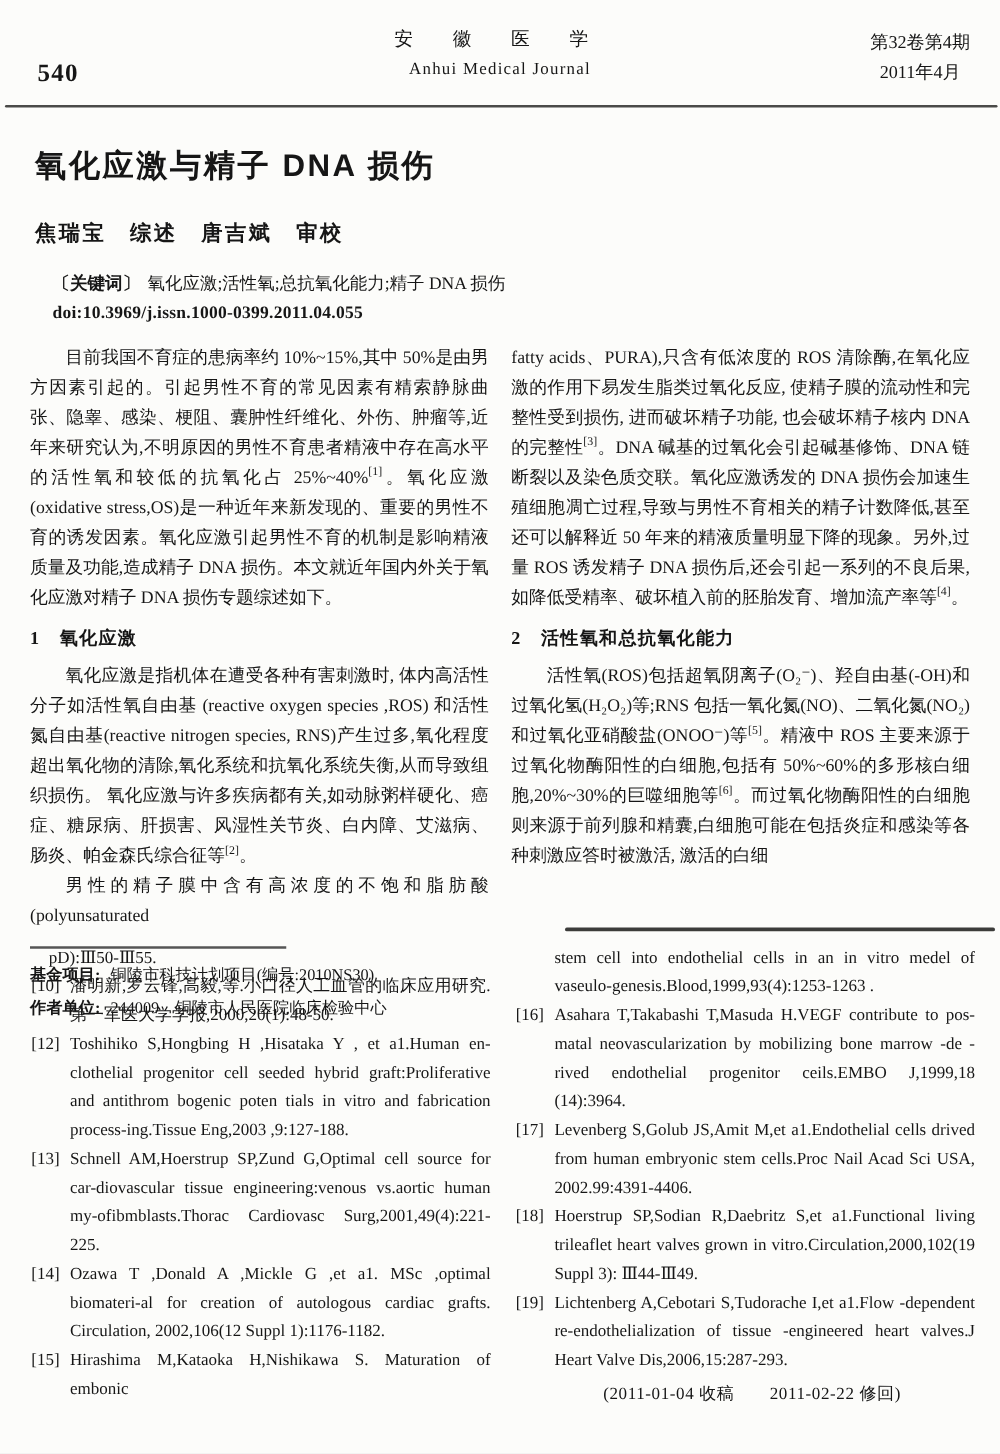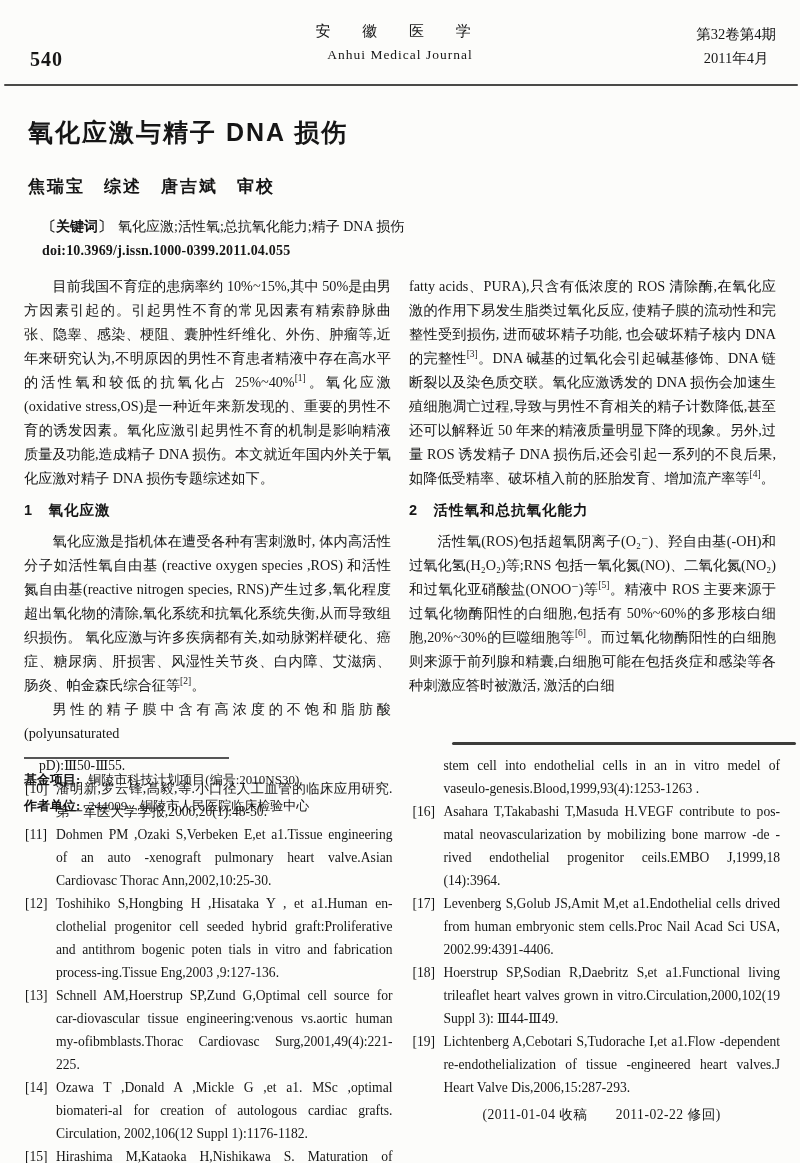--- a/index.html
+++ b/index.html
@@ -26,21 +26,21 @@
          font-size:25px;font-weight:bold;letter-spacing:2px;}
   .authors{margin:26px 0 0 4px;font-size:17px;font-weight:600;letter-spacing:2px;}
   .kw{margin:20px 0 0 18px;font-size:14px;}
   .kw-label{font-family:"Liberation Sans","DejaVu Sans",sans-serif;font-weight:bold;margin-right:6px;}
   .doi{margin:7px 0 0 18px;font-size:14px;font-weight:600;letter-spacing:.2px;}
   
   .cols{display:flex;gap:18px;margin-top:15px;}
   .col{width:50%;}
   .body-par{font-size:14.2px;line-height:24px;text-align:justify;margin:0;}
   .indent{text-indent:2em;}
-  .sec-h{font-family:Liberation Sans, sans-serif;font-weight:bold;
+  .sec-h{font-family:Liberation Serif, serif;font-weight:bold;
          font-size:14.5px;margin:11px 0 9px 0;letter-spacing:1px;}
   .body-par sup{font-size:9.5px;line-height:0;}
   
   .footnote{margin-top:12px;}
   .fn-rule{width:205px;height:2px;background:#555;margin-bottom:8px;}
   .fn-line{font-size:13px;line-height:26px;}
   .fn-label{font-weight:bold;margin-right:8px;}
   
   .artifact{position:absolute;top:742px;left:452px;width:344px;height:3px;background:#3c3c3a;border-radius:2px;}
   
@@ -108,24 +108,21 @@
 
   <div class="artifact"></div>
 
   <div class="refs">
     <div class="refcol">
       <div class="ref cont-first">pD):Ⅲ50-Ⅲ55.</div>
       <div class="ref">
         <span class="num">[10]</span><span>潘明新,罗云锋,高毅,等.小口径人工血管的临床应用研究. 第一军医大学学报,2000,20(1):48-50.</span>
       </div>
       <div class="ref">
-        <span class="num">[11]</span><span>Dohmen PM ,Ozaki S,Verbeken E,et a1.Tissue engineering of an auto -xenograft pulmonary heart valve.Asian Cardiovasc Thorac Ann,2002,10:25-30.</span>
-      </div>
-      <div class="ref">
-        <span class="num">[12]</span><span>Toshihiko S,Hongbing H ,Hisataka Y , et a1.Human en-clothelial progenitor cell seeded hybrid graft:Proliferative and antithrom bogenic poten tials in vitro and fabrication process-ing.Tissue Eng,2003 ,9:127-136.</span>
+        <span class="num">[12]</span><span>Toshihiko S,Hongbing H ,Hisataka Y , et a1.Human en-clothelial progenitor cell seeded hybrid graft:Proliferative and antithrom bogenic poten tials in vitro and fabrication process-ing.Tissue Eng,2003 ,9:127-188.</span>
       </div>
       <div class="ref">
         <span class="num">[13]</span><span>Schnell AM,Hoerstrup SP,Zund G,Optimal cell source for car-diovascular tissue engineering:venous vs.aortic human my-ofibmblasts.Thorac Cardiovasc Surg,2001,49(4):221-225.</span>
       </div>
       <div class="ref">
         <span class="num">[14]</span><span>Ozawa T ,Donald A ,Mickle G ,et a1. MSc ,optimal biomateri-al for creation of autologous cardiac grafts. Circulation, 2002,106(12 Suppl 1):1176-1182.</span>
       </div>
       <div class="ref">
         <span class="num">[15]</span><span>Hirashima M,Kataoka H,Nishikawa S. Maturation of embonic</span>
       </div>

